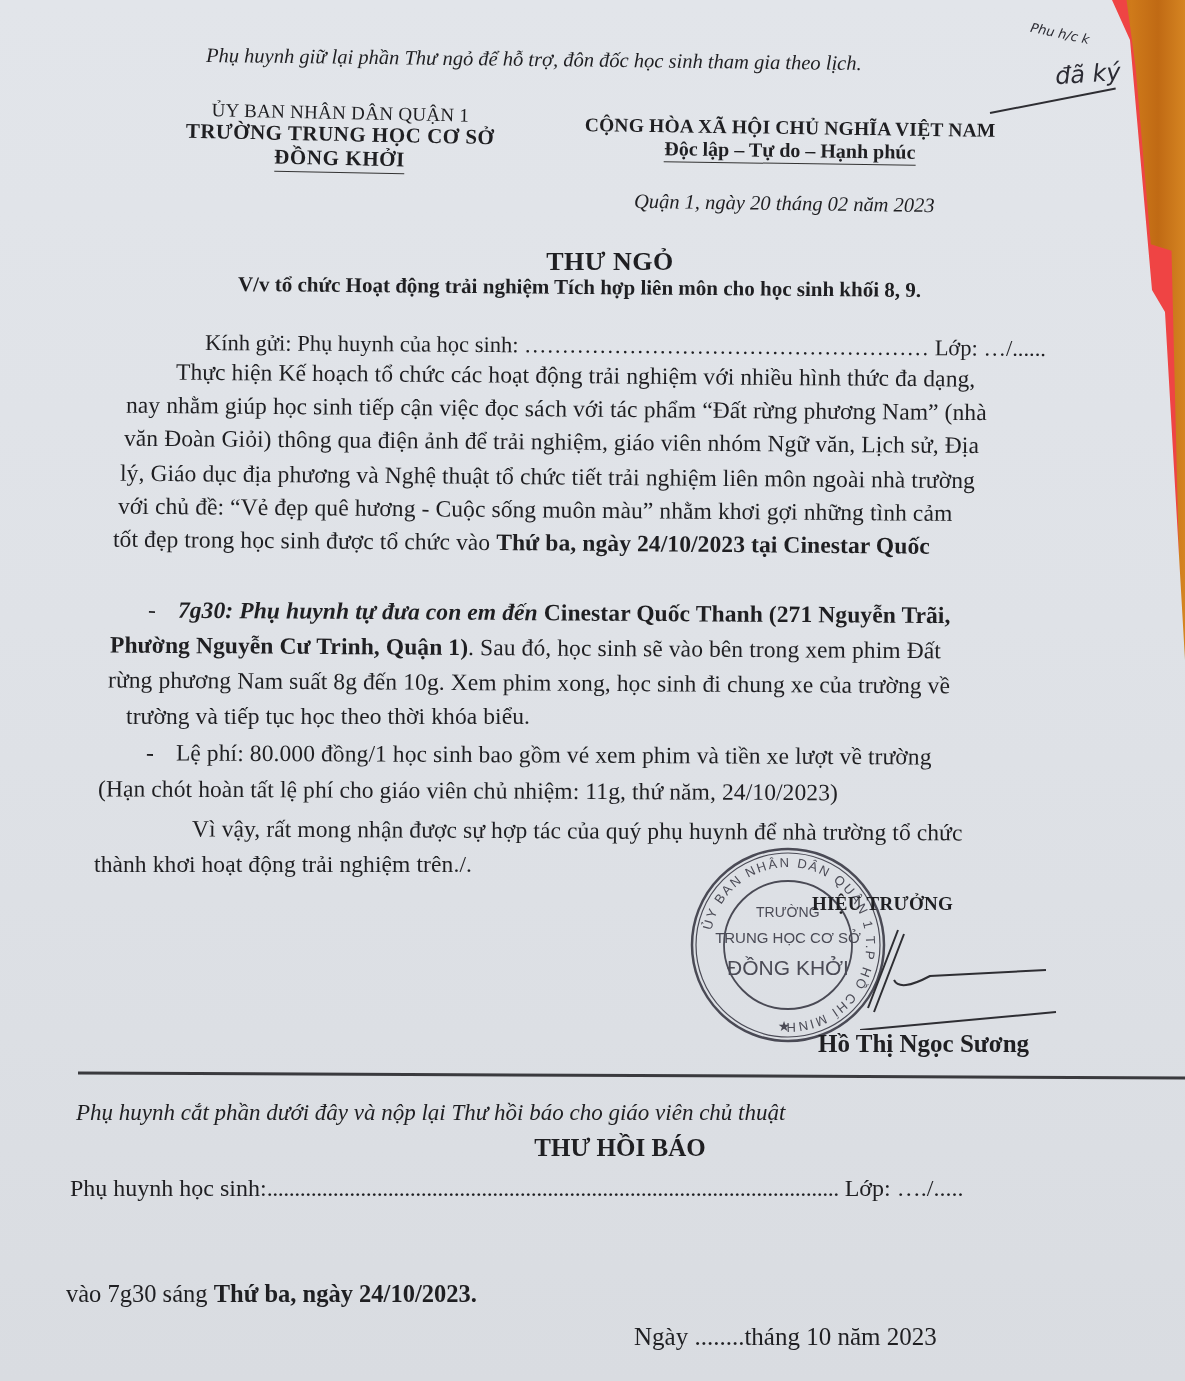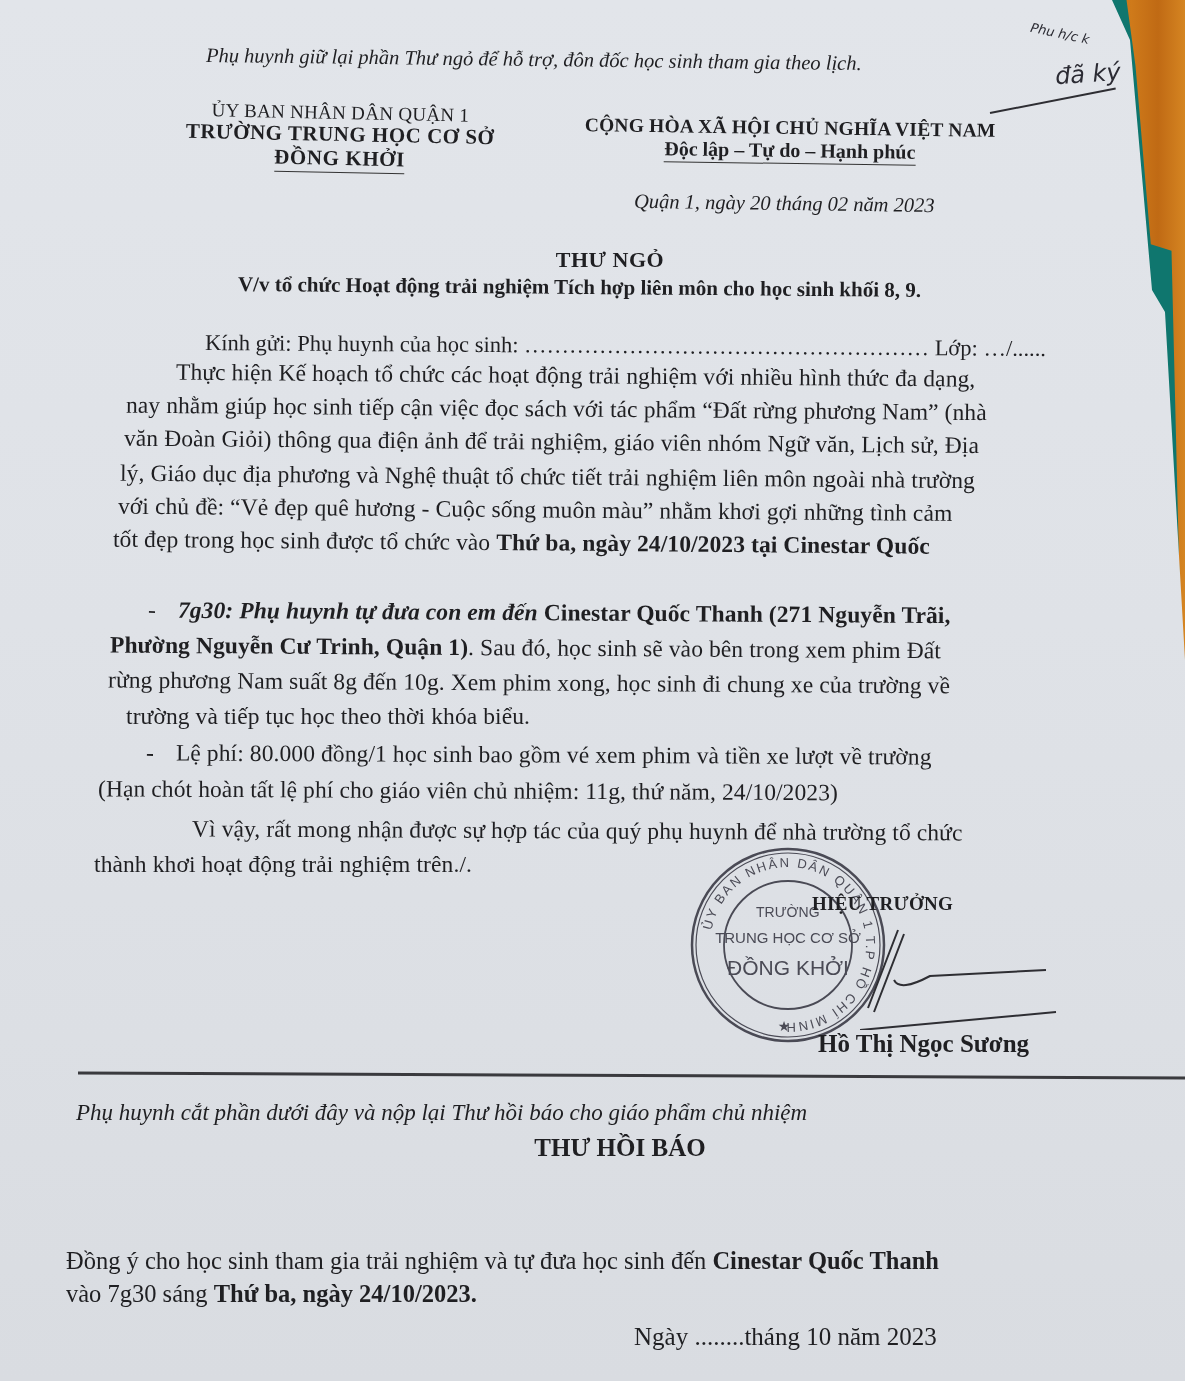--- a/index.html
+++ b/index.html
@@ -4,21 +4,21 @@
   <style>
     html, body {
       margin: 0; padding: 0;
       width: 1185px; height: 1381px;
       overflow: hidden;
       background: #c9d0d6;
     }
     .stage {
       position: relative;
       width: 1185px; height: 1381px;
-      background: #0f766e;
+      background: #ef4444;
       overflow: hidden;
       font-family: "Liberation Serif", "DejaVu Serif", serif;
       color: #1f1f22;
     }
     
     .wood {
       position: absolute;
       right: 0; top: 0;
       width: 90px; height: 660px;
       background: linear-gradient(90deg, #b8650f 0%, #cf7a1a 40%, #c06a14 70%, #d58522 100%);
@@ -72,21 +72,21 @@
     </div>
 
     <div class="abs center b" style="left:540px; top:117px; width:500px; transform:rotate(0.8deg);">
       <div style="font-size:19.5px; letter-spacing:0.2px;">CỘNG HÒA XÃ HỘI CHỦ NGHĨA VIỆT NAM</div>
       <div>
         <span class="ul" style="font-size:20px; padding-bottom:2px;">Độc lập – Tự do – Hạnh phúc</span>
       </div>
     </div>
     <div class="abs it" style="left:634px; top:192px; font-size:20.5px; transform:rotate(0.8deg);">Quận 1, ngày 20 tháng 02 năm 2023</div>
 
-    <div class="abs b center" style="left:470px; top:247px; width:280px; font-size:22px; letter-spacing:0.5px;">THƯ NGỎ</div>
+    <div class="abs b center" style="left:470px; top:247px; width:280px; font-size:26px; letter-spacing:0.5px;">THƯ NGỎ</div>
     <div class="abs b" style="left:238px; top:275px; font-size:21px; transform:rotate(0.5deg);">V/v tổ chức Hoạt động trải nghiệm Tích hợp liên môn cho học sinh khối 8, 9.</div>
 
     <div class="abs" style="left:205px; top:333px; font-size:22.5px; transform:rotate(0.4deg);">
       <span>Kính gửi: Phụ huynh của học sinh:</span>
       <span>………………………………………………</span>
       <span>Lớp:</span>
       <span>…/......</span>
     </div>
 
     <div class="body-line" style="left:176px; top:363px; transform:rotate(0.5deg);">Thực hiện Kế hoạch tổ chức các hoạt động trải nghiệm với nhiều hình thức đa dạng,</div>
@@ -133,25 +133,27 @@
 
     <div class="abs b" style="left:812px; top:893px; font-size:19px; letter-spacing:0.3px;">HIỆU TRƯỞNG</div>
     <svg class="abs" style="left:860px; top:920px;" width="200" height="110" viewBox="0 0 200 110">
       <path d="M38 10 L8 88 M44 14 L14 92 M34 60 Q40 72 70 56 L186 50" fill="none" stroke="#2e2e33" stroke-width="2"></path>
       <path d="M0 110 L196 92" fill="none" stroke="#2e2e33" stroke-width="2"></path>
     </svg>
     <div class="abs b" style="left:818px; top:1030px; font-size:25px;">Hồ Thị Ngọc Sương</div>
 
     <div class="rule" style="left:78px; top:1074px; width:1107px; height:3px; transform:rotate(0.25deg);"></div>
 
-    <div class="abs it" style="left:76px; top:1100px; font-size:23px;">Phụ huynh cắt phần dưới đây và nộp lại Thư hồi báo cho giáo phẩm chủ nhiệm</div>
+    <div class="abs it" style="left:76px; top:1100px; font-size:23px;">Phụ huynh cắt phần dưới đây và nộp lại Thư hồi báo cho giáo viên chủ thuật</div>
     <div class="abs b center" style="left:470px; top:1134px; width:300px; font-size:25px;">THƯ HỒI BÁO</div>
 
-    <div class="abs" style="left:66px; top:1247px; font-size:24.5px;">
-      <span>Đồng ý cho học sinh tham gia trải nghiệm và tự đưa học sinh đến </span><span class="b">Cinestar Quốc Thanh</span>
+    <div class="abs" style="left:70px; top:1175px; font-size:24px;">
+      <span>Phụ huynh học sinh:</span><span style="letter-spacing:-0.5px;">........................................................................................................</span>
+      <span>Lớp:</span>
+      <span>…./.....</span>
     </div>
     <div class="abs" style="left:66px; top:1280px; font-size:24.5px;">
       <span>vào 7g30 sáng </span><span class="b">Thứ ba, ngày 24/10/2023.</span>
     </div>
     <div class="abs" style="left:634px; top:1323px; font-size:25px;">Ngày ........tháng 10 năm 2023</div>
 
   </div>
 </div>
 
 </body></html>

